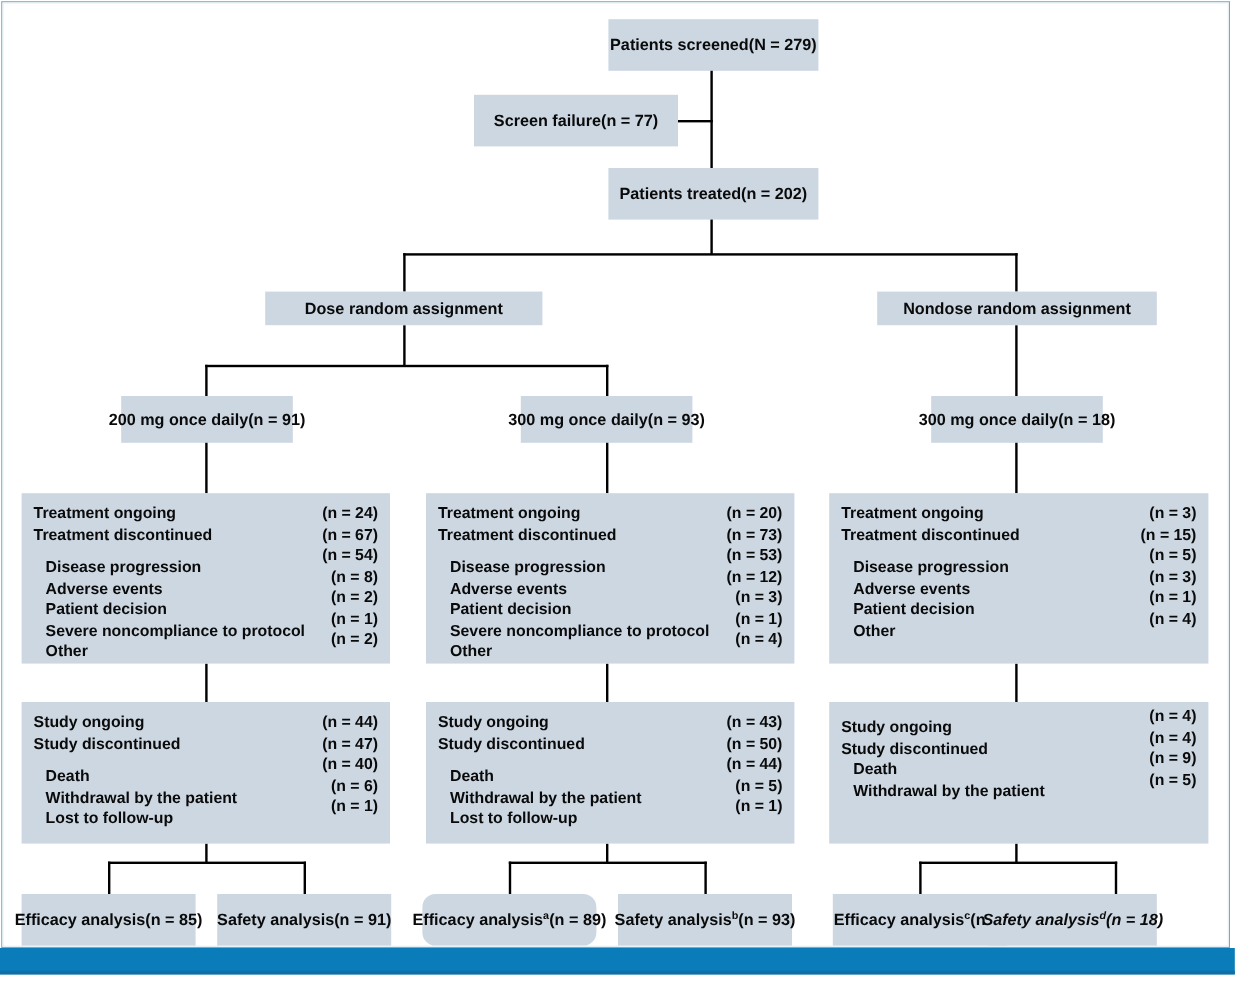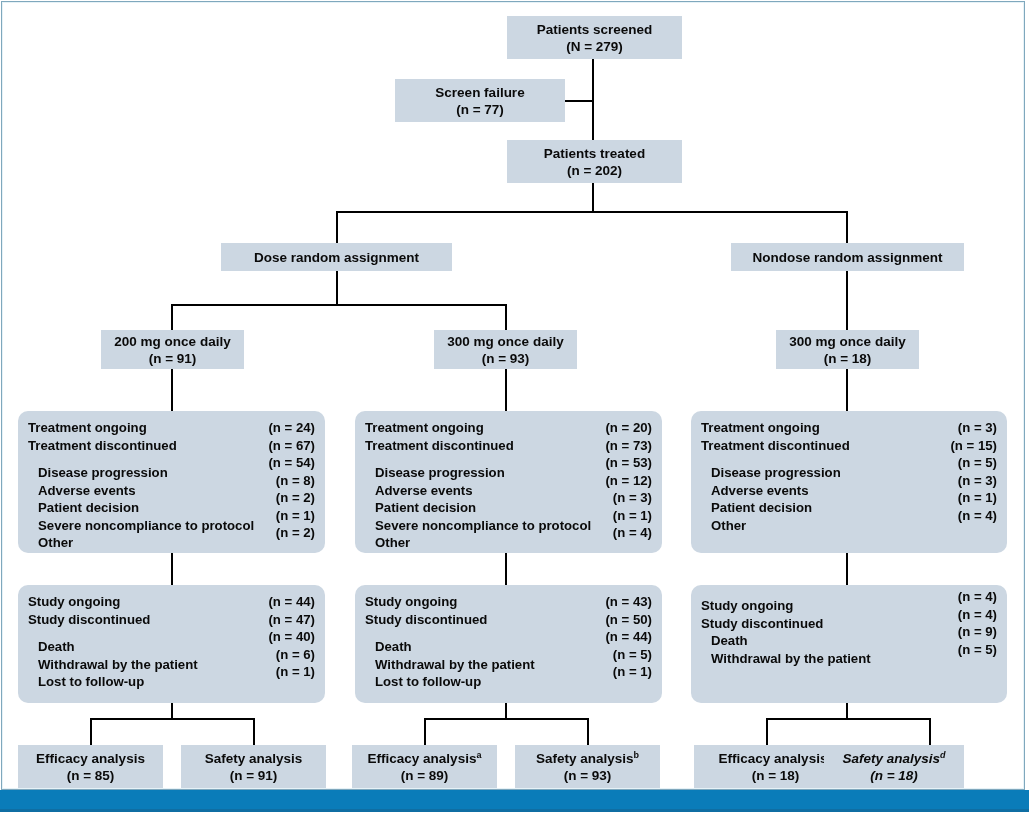--- a/index.html
+++ b/index.html
@@ -38,36 +38,35 @@
   
   .box{
     position:absolute;
     background:#ccd7e2;
     box-sizing:border-box;
     color:#0a0a0a;
     font-size:13.5px;
     line-height:17px;
   }
   .box.center{
-    display:flex;flex-direction:column;align-items:center;justify-content:center;
+    display:flex;flex-direction:row;align-items:center;justify-content:center;
     text-align:center;
     font-weight:bold;
   }
   .box .ln{white-space:nowrap;}
 
   
   .listbox{
     position:absolute;
     background:#ccd7e2;
     box-sizing:border-box;
     padding:9px 10px 9px 10px;
     font-size:13.2px;
     font-weight:bold;
     color:#0a0a0a;
-    border-radius:10px;
   }
   .listrow{
     position:relative;
     height:17.5px;
     white-space:nowrap;
   }
   .listrow .lbl{position:absolute;left:0;top:0;}
   .listrow .lbl.ind{left:10px;margin-top:10px;}
   .listrow .num{position:absolute;right:0;top:0;}
 
@@ -318,21 +317,21 @@
     </div>
 
   <div class="box center" id="an0" style="left:18px;top:745px;width:145px;height:43px;">
       <span class="ln">Efficacy analysis</span>
       <span class="ln">(n = 85)</span>
     </div>
   <div class="box center" id="an1" style="left:181px;top:745px;width:145px;height:43px;">
       <span class="ln">Safety analysis</span>
       <span class="ln">(n = 91)</span>
     </div>
-  <div class="box center" id="an2" style="left:352px;top:745px;width:145px;height:43px;">
+  <div class="box center" id="an2" style="left:352px;top:745px;width:145px;height:43px;border-radius:11px;">
       <span class="ln">Efficacy analysis<sup>a</sup></span>
       <span class="ln">(n = 89)</span>
     </div>
   <div class="box center" id="an3" style="left:515px;top:745px;width:145px;height:43px;">
       <span class="ln">Safety analysis<sup>b</sup></span>
       <span class="ln">(n = 93)</span>
     </div>
   <div class="box center" id="an4" style="left:694px;top:745px;width:145px;height:43px;padding-left:18px;">
       <span class="ln">Efficacy analysis<sup>c</sup></span>
       <span class="ln">(n = 18)</span>

